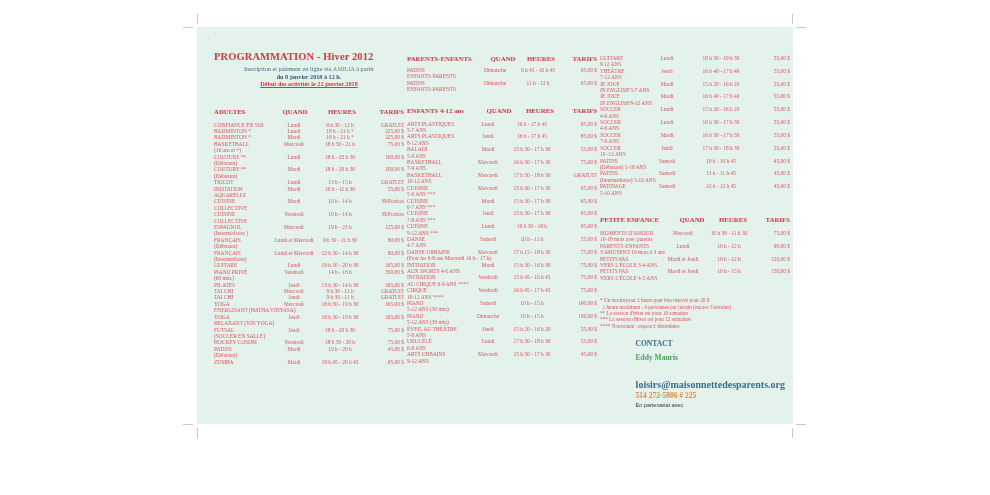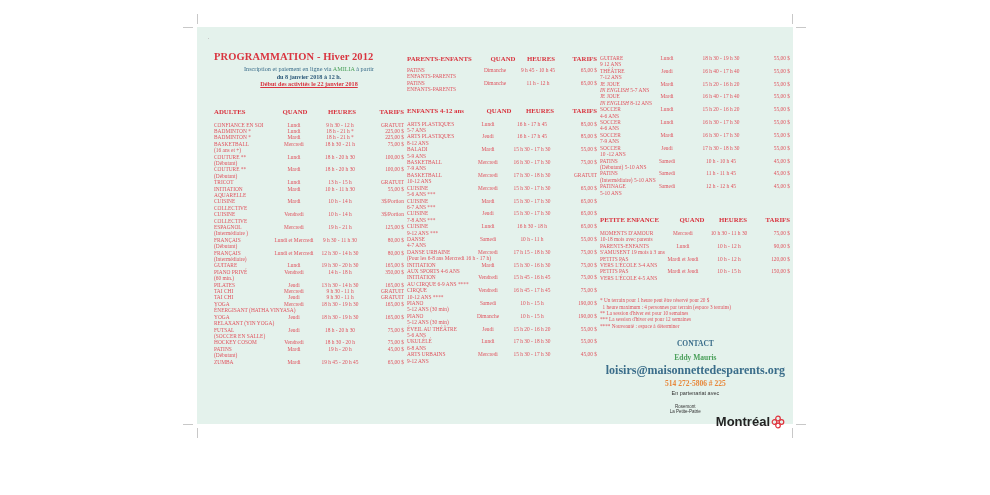--- a/index.html
+++ b/index.html
@@ -23,21 +23,21 @@
 
   .row { display:flex; font-size:5.4px; line-height:6.4px; white-space:nowrap; }
   .row .n { width:60px; overflow:visible; }
   .row .d { width:40px; text-align:center; }
   .row .h { width:52px; text-align:center; }
   .row .p { width:38px; text-align:right; }
   .sub2 { font-size:5.4px; line-height:6.4px; white-space:nowrap; }
   .sub2 i { font-style:italic; }
 
   .notes { font-size:5.2px; line-height:6.4px; color:#e0525d; }
-  .contact { position:absolute; right:8px; text-align:center; font-weight:bold; }
+  .contact { position:absolute; right:8px; text-align:left; font-weight:bold; }
   .logo-montreal { font-family:"Liberation Sans", sans-serif; font-size:13px; color:#222; font-weight:bold; }
 </style>
 </head>
 <body>
 
 <div class="card">
 
   <div class="col c1">
     <div class="title">PROGRAMMATION - Hiver 2012</div>
     <div class="sub">
@@ -504,38 +504,23 @@
         <div style="white-space: pre;">  1 heure maximum : 4 personnes par terrain (espace 3 terrains)</div>
         <div style="white-space: pre;">** La session d'hiver est pour 10 semaines</div>
         <div style="white-space: pre;">*** La session d'hiver est pour 12 semaines</div>
         <div style="white-space: pre;">**** Nouveauté : espace à déterminer</div>
       </div>
   </div>
 
   <div class="contact" style="top:312px;">
     <div style="font-size:7.5px;color:#3a6d8a;">CONTACT</div>
     <div style="font-size:7.5px;color:#4aa05a;margin-top:5px;">Eddy Mauris</div>
-    <div style="font-size:12px;color:#3a6d8a;margin-top:1px;">loisirs@maisonnettedesparents.org</div>
+    <div style="font-size:10px;color:#3a6d8a;margin-top:17px;">loisirs@maisonnettedesparents.org</div>
     <div style="font-size:7.5px;color:#e8873a;margin-top:1px;">514 272-5806 # 225</div>
     <div style="font-size:5.5px;color:#333;font-weight:normal;font-family:'Liberation Sans',sans-serif;margin-top:2px;">En partenariat avec</div>
-    <div style="margin-top:8px;font-family:'Liberation Sans',sans-serif;font-weight:normal;">
-      <div style="font-size:4.5px;color:#333;padding-right:20px;">Rosemont</div>
-      <div style="font-size:4.5px;color:#333;padding-right:20px;">La Petite-Patrie</div>
-      <div style="display:flex;align-items:center;justify-content:flex-end;">
-        <span class="logo-montreal">Montréal</span>
-        <svg width="14" height="14" viewBox="0 0 14 14" style="margin-left:1px">
-          <g fill="none" stroke="#e0333d" stroke-width="1.2">
-            <circle cx="7" cy="3.5" r="2.3"></circle>
-              <circle cx="7" cy="10.5" r="2.3"></circle>
-            <circle cx="3.5" cy="7" r="2.3"></circle>
-              <circle cx="10.5" cy="7" r="2.3"></circle>
-          </g>
-        </svg>
-      </div>
-    </div>
   </div>
 </div>
 
 <div class="crop" style="left:183px;top:27px;width:10px;height:1px"></div>
 <div class="crop" style="left:197px;top:14px;width:1px;height:10px"></div>
 <div class="crop" style="left:208px;top:38px;width:1px;height:1px"></div>
 <div class="crop" style="left:796px;top:27px;width:10px;height:1px"></div>
 <div class="crop" style="left:792px;top:14px;width:1px;height:10px"></div>
 <div class="crop" style="left:183px;top:424px;width:10px;height:1px"></div>
 <div class="crop" style="left:197px;top:428px;width:1px;height:10px"></div>

